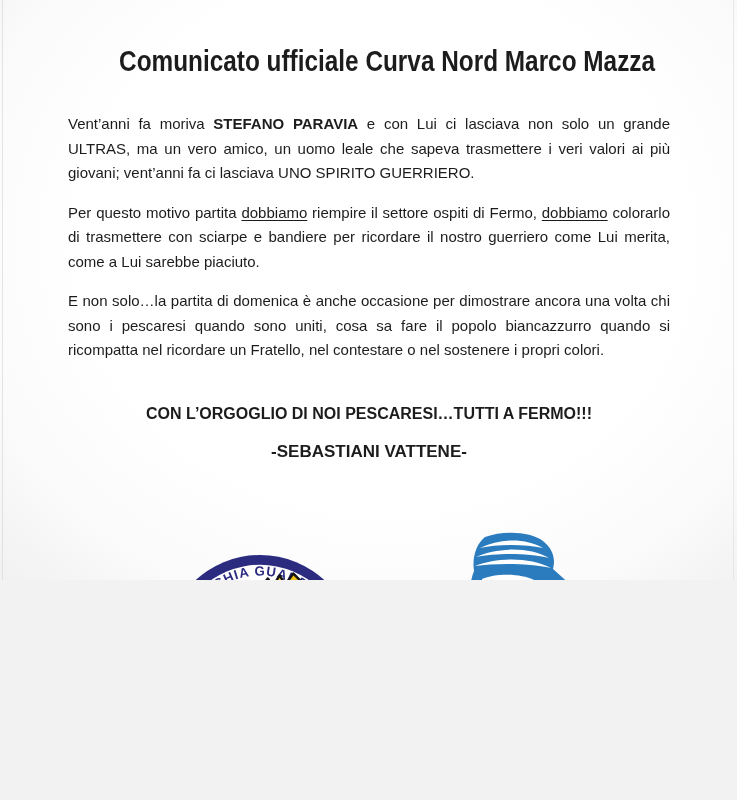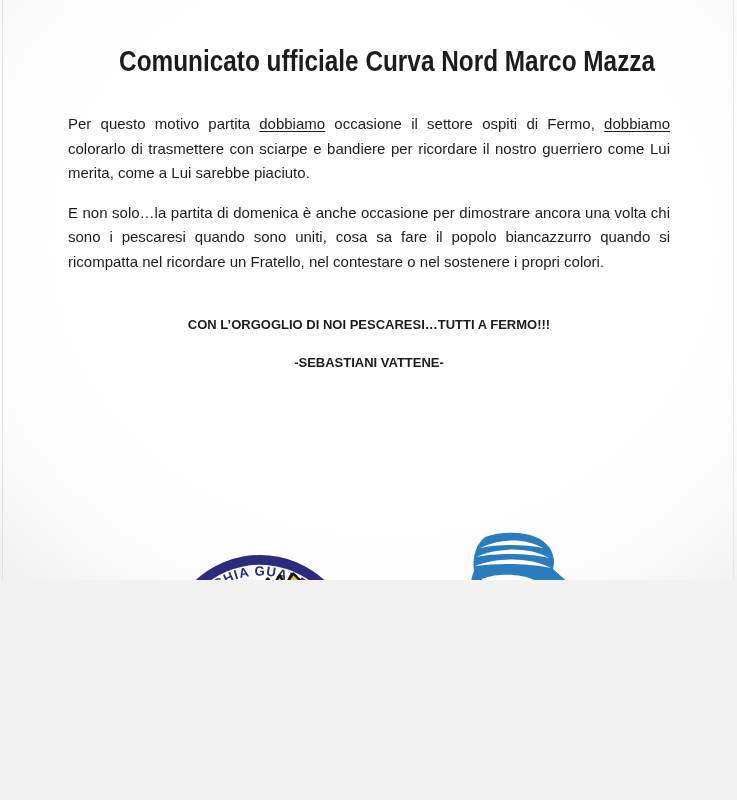--- a/index.html
+++ b/index.html
@@ -35,41 +35,42 @@
     display:inline-block;transform:scaleX(0.84);transform-origin:50% 50%;
   }
   .bodytext p{
     margin:0 0 15px 0;
     font-size:15px;line-height:24.5px;
     text-align:justify;
   }
   .bodytext p u{text-underline-offset:2px;}
   .slogan{
     margin-top:40px;
-    font-size:13px;line-height:22px;font-weight:bold;text-align:center;
+    font-size:16px;line-height:22px;font-weight:bold;text-align:center;
   }
   .signature{
     margin-top:16px;
-    font-size:13px;line-height:22px;font-weight:bold;text-align:center;
+    font-size:17px;line-height:22px;font-weight:bold;text-align:center;
   }
   .logo{position:absolute;}
   .logo-badge{left:162px;top:552px;width:196px;height:196px;}
   .logo-face{left:430px;top:531px;width:150px;height:215px;}
   svg{display:block;width:100%;height:100%;}
   .arc-text{font-weight:bold;letter-spacing:1px;}
 </style>
 </head>
 <body>
 
 <div class="page">
 
   <h1 class="title"><span class="squeeze">Comunicato ufficiale Curva Nord Marco Mazza</span></h1>
 
   <div class="bodytext">
-    <p><span>Per questo motivo partita </span><u>dobbiamo</u><span> occasione il settore ospiti di Fermo, </span><u>dobbiamo</u><span> colorarlo di trasmettere con sciarpe e bandiere per ricordare il nostro guerriero come Lui merita, come a Lui sarebbe piaciuto.</span></p>
+    <p><span>Vent’anni fa moriva </span><b>STEFANO PARAVIA</b><span> e con Lui ci lasciava non solo un grande ULTRAS, ma un vero amico, un uomo leale che sapeva trasmettere i veri valori ai più giovani; vent’anni fa ci lasciava UNO SPIRITO GUERRIERO.</span></p>
+    <p><span>Per questo motivo partita </span><u>dobbiamo</u><span> riempire il settore ospiti di Fermo, </span><u>dobbiamo</u><span> colorarlo di trasmettere con sciarpe e bandiere per ricordare il nostro guerriero come Lui merita, come a Lui sarebbe piaciuto.</span></p>
     <p><span>E non solo…la partita di domenica è anche occasione per dimostrare ancora una volta chi sono i pescaresi quando sono uniti, cosa sa fare il popolo biancazzurro quando si ricompatta nel ricordare un Fratello, nel contestare o nel sostenere i propri colori.</span></p>
   </div>
 
   <div class="slogan">CON L’ORGOGLIO DI NOI PESCARESI…TUTTI A FERMO!!!</div>
   <div class="signature">-SEBASTIANI VATTENE-</div>
 
   <div class="logo logo-badge">
     <svg viewBox="0 0 200 200">
       <circle cx="100" cy="100" r="97" fill="#2b2b80"></circle>
       <circle cx="100" cy="100" r="87" fill="#ffffff"></circle>

